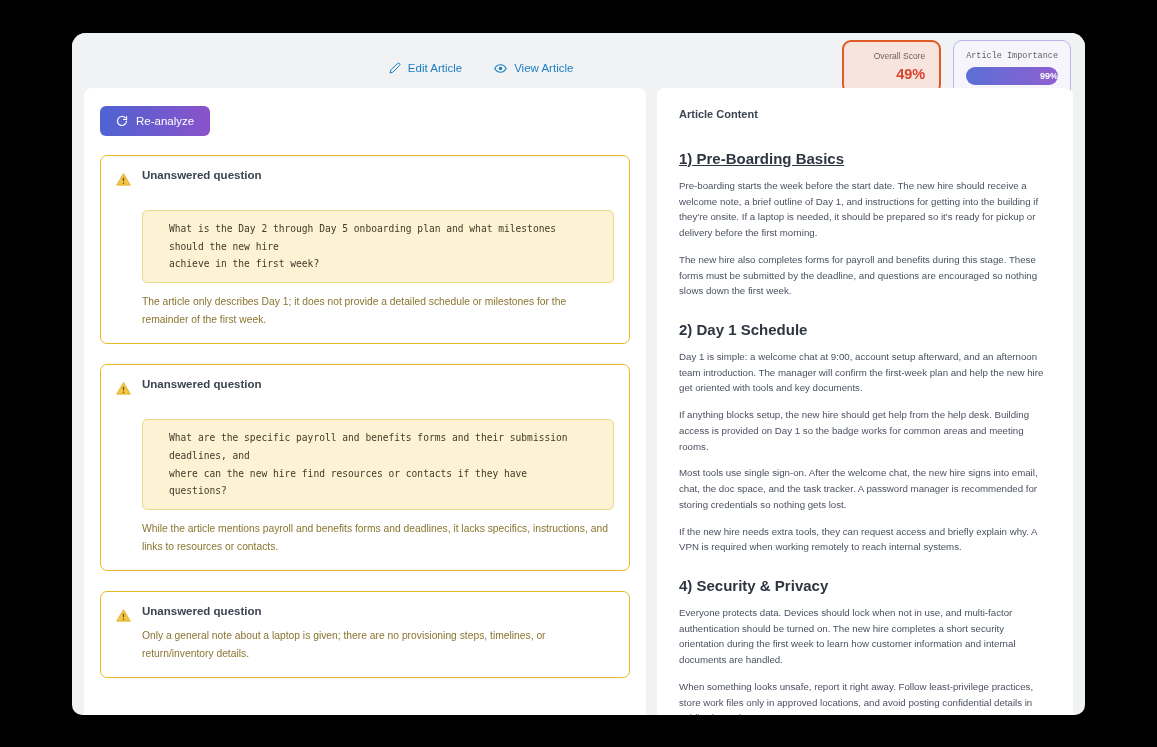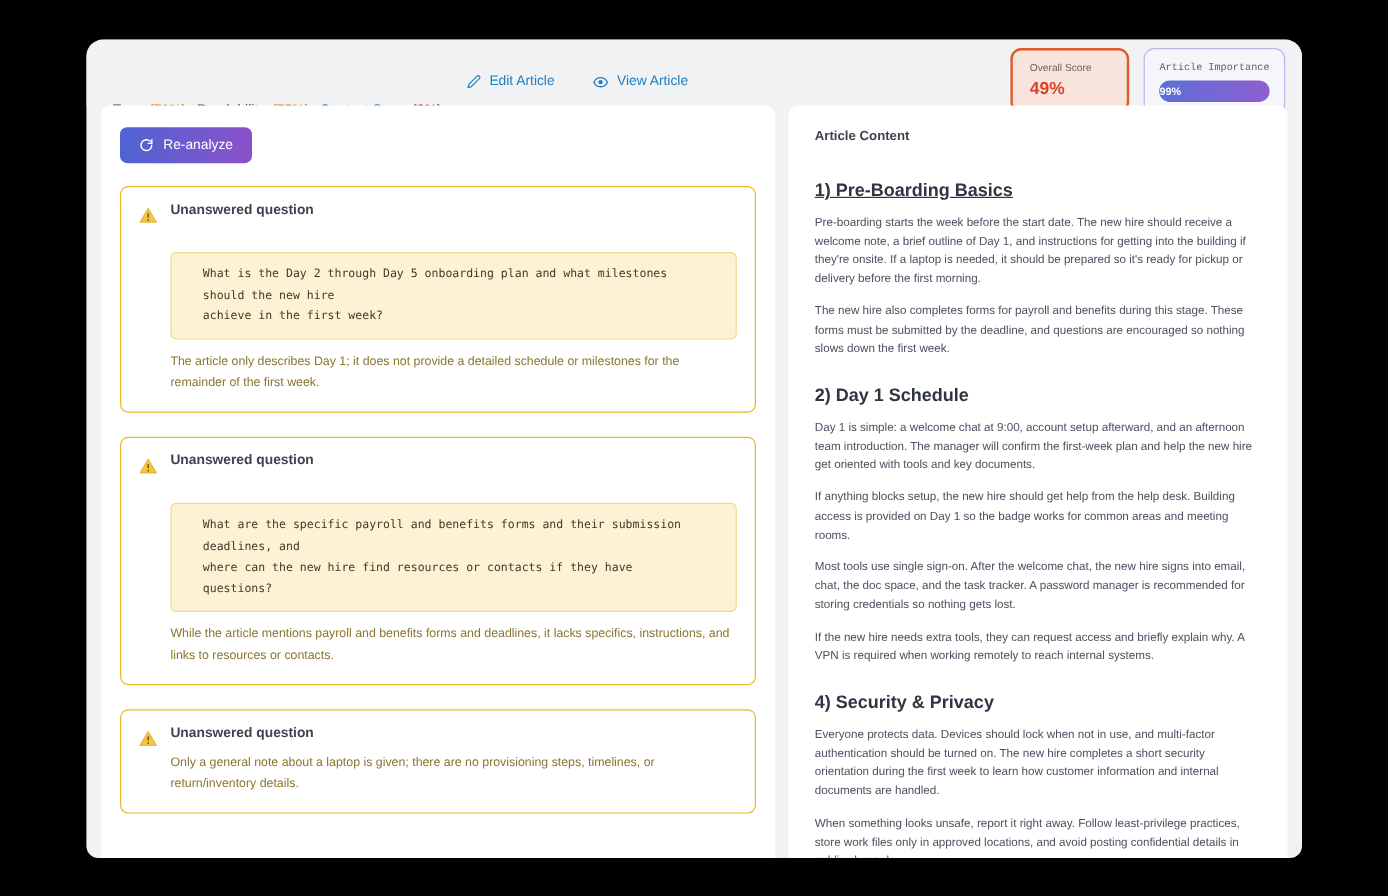--- a/index.html
+++ b/index.html
@@ -81,21 +81,21 @@
   #badges {
     position: absolute;
     right: 14px;
     top: 7px;
     display: flex;
     gap: 12px;
     align-items: flex-start;
   }
   .badge {
     border-radius: 9px;
-    text-align: left;
+    text-align: right;
     padding: 9px 14px 10px;
   }
   #overall-score-badge {
     background: #f7e4dc;
     border: 2px solid #e05a28;
     min-width: 99px;
   }
   #overall-score-badge .blabel {
     font-size: 8.5px; color: #6b625f; margin-bottom: 5px;
   }

